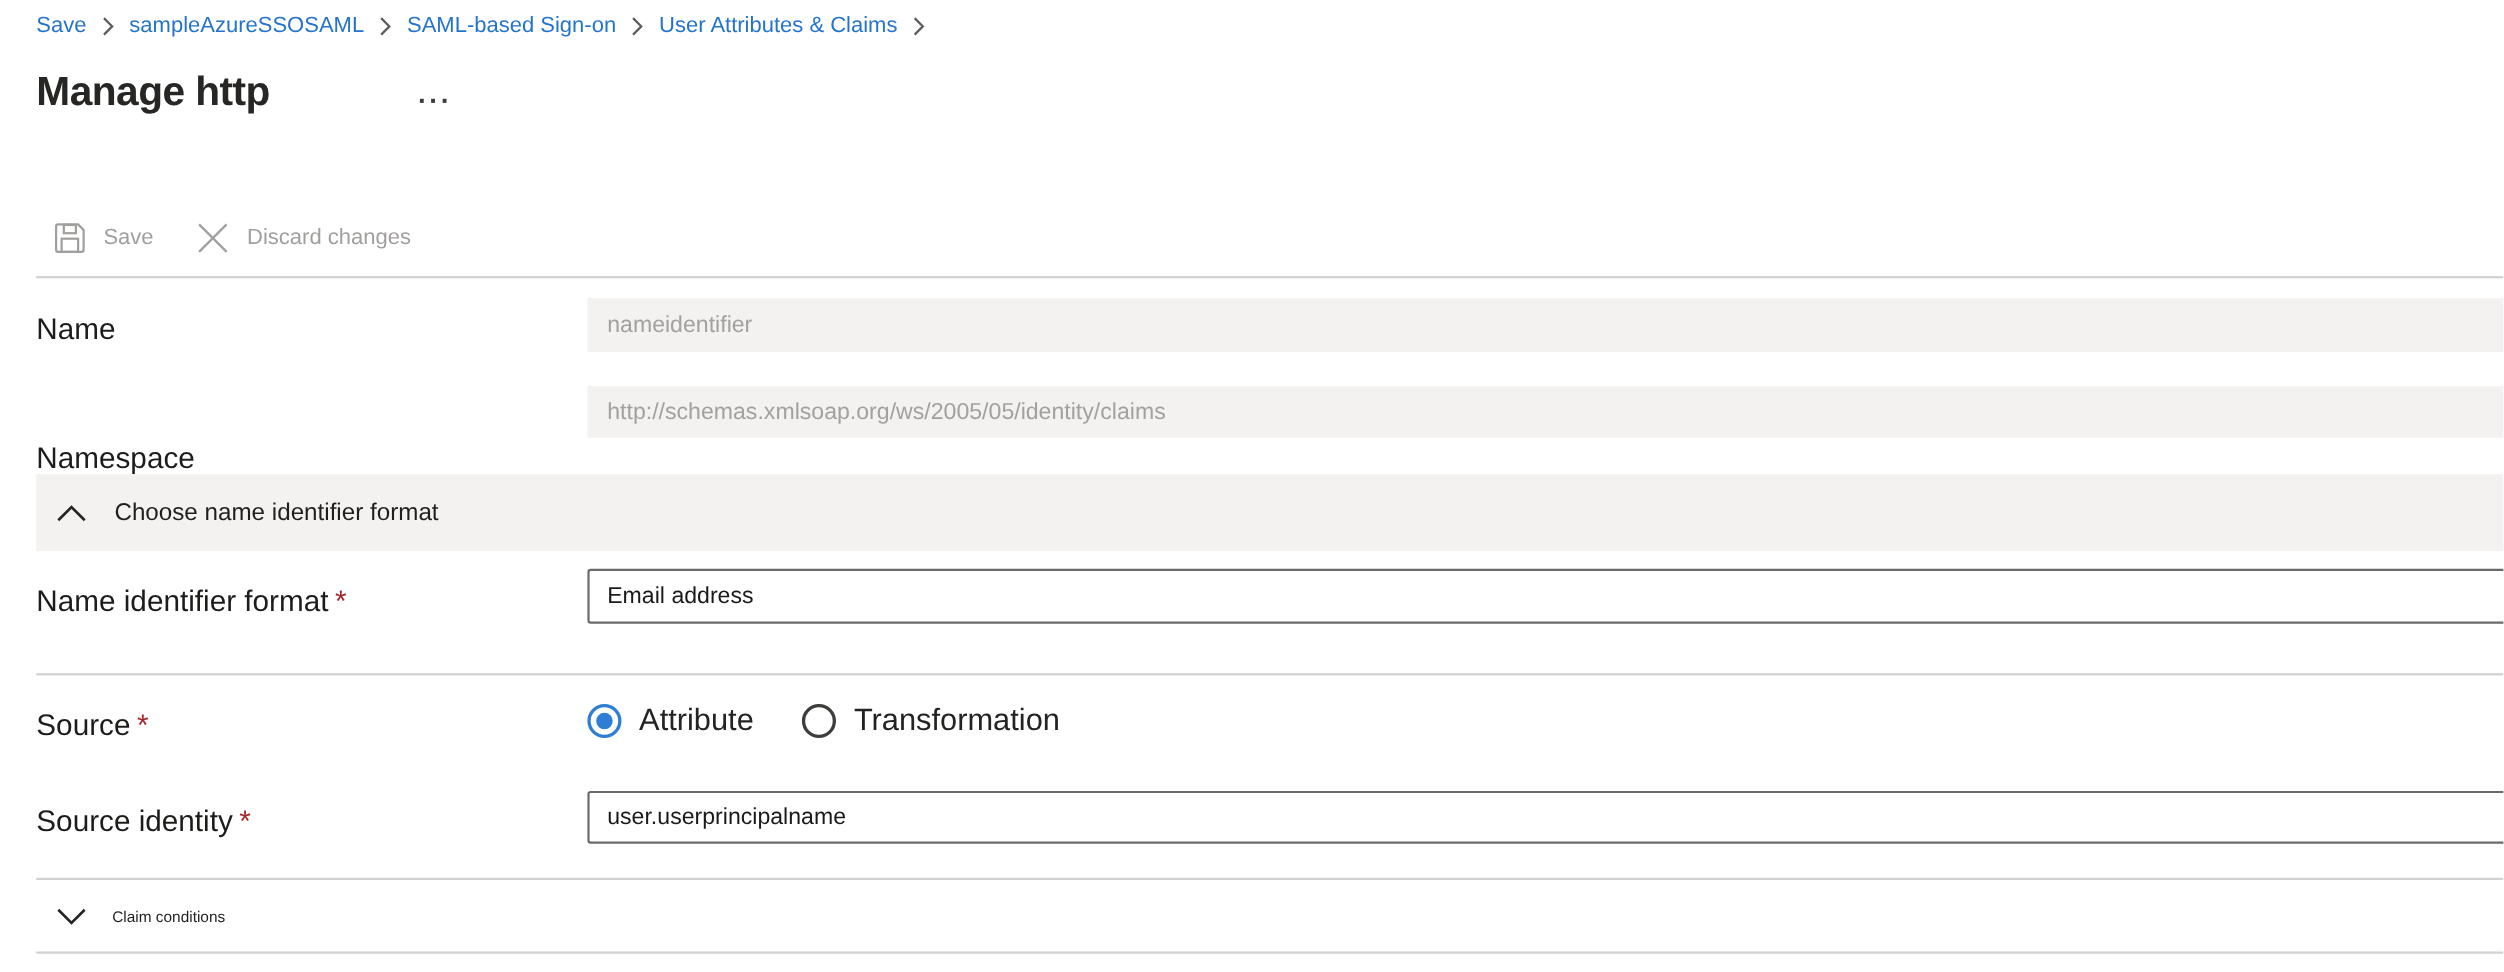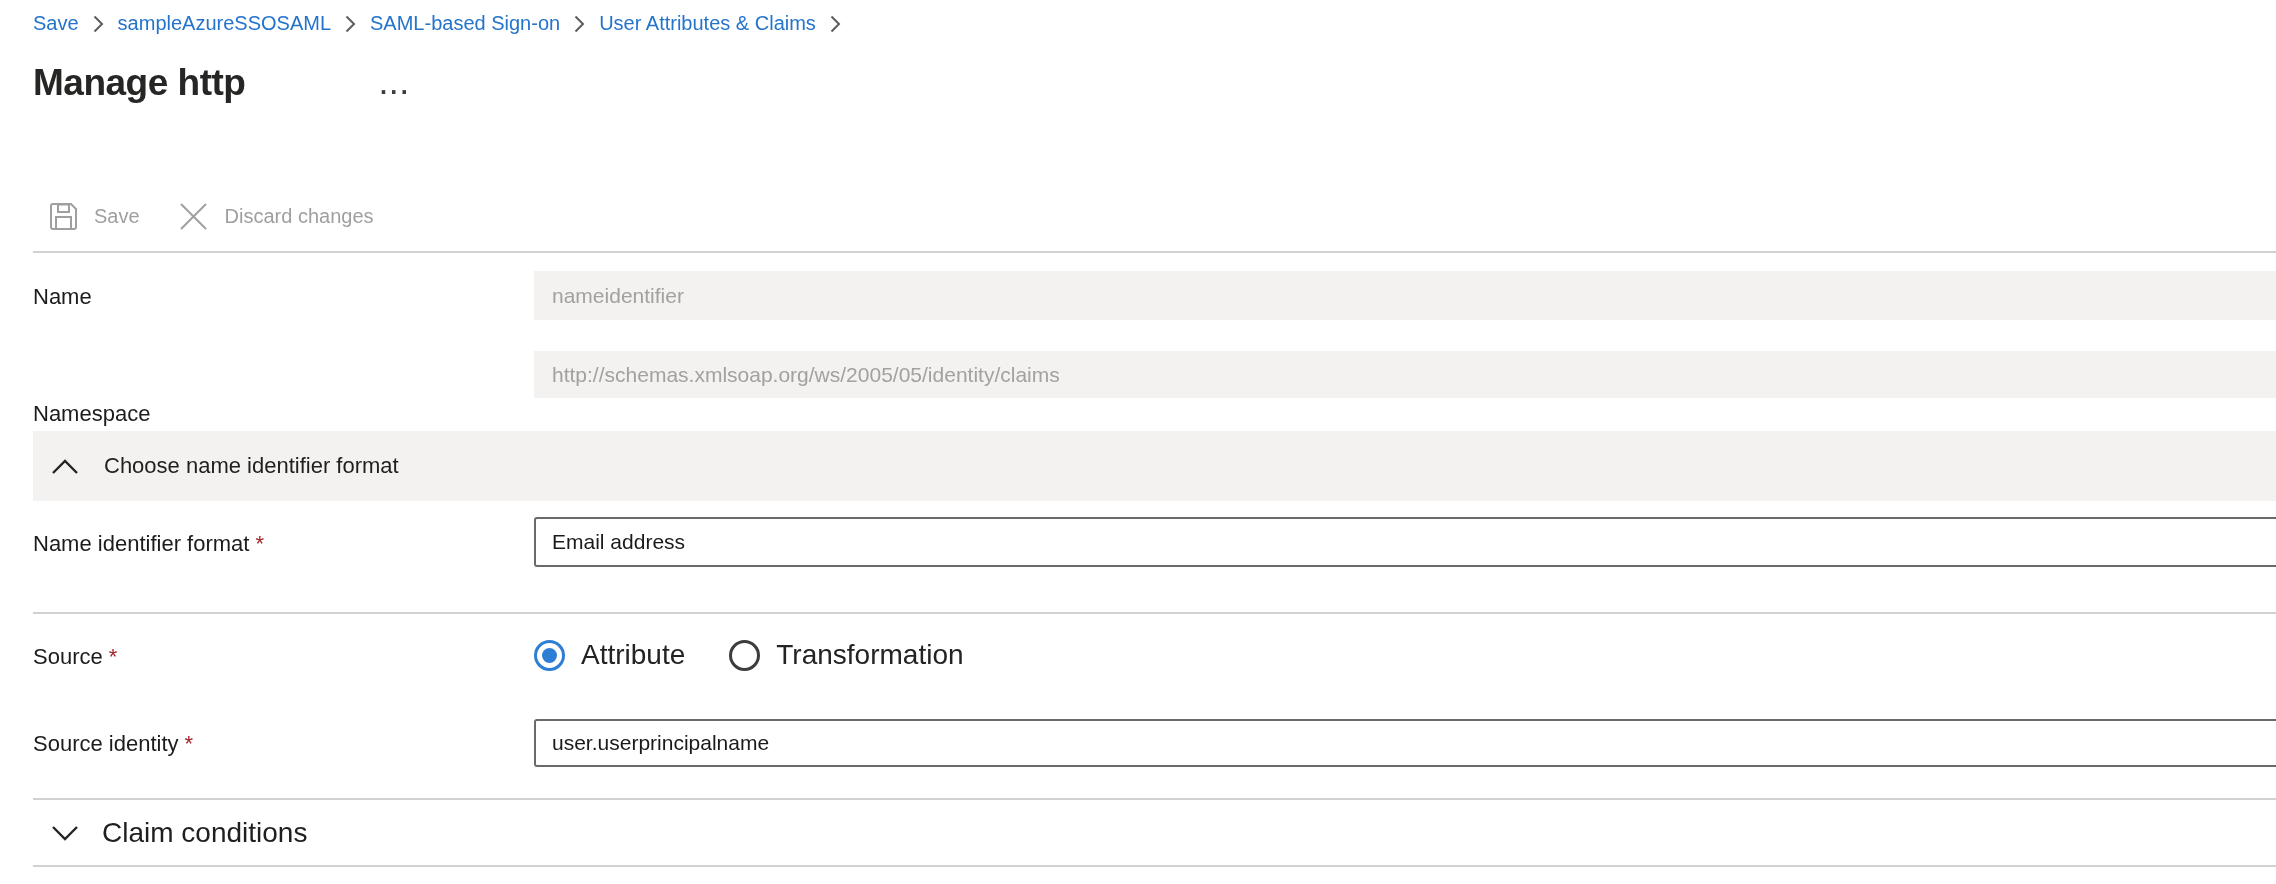--- a/index.html
+++ b/index.html
@@ -18,35 +18,35 @@
 
   
   .toolbar { position:absolute; left:49px; top:196px; height:40px; display:flex; align-items:center; }
   .tb-btn { display:flex; align-items:center; gap:16px; font-size:20px; color:#a19f9d; cursor:default; }
   .tb-btn + .tb-btn { margin-left:38px; }
 
   
   .divider { position:absolute; left:33px; width:2243px; height:2px; background:#d2d1cf; }
 
   
-  .field-label { position:absolute; left:33px; font-size:22px; color:#1d1c1b; white-space:nowrap; }
+  .field-label { position:absolute; left:33px; font-size:27px; color:#1d1c1b; white-space:nowrap; }
   .req { color:#a4262c; margin-left:6px; }
 
   .input-disabled { position:absolute; left:534px; width:1762px; background:#f3f2f1; border:none; outline:none;
                     color:#a3a19f; font-size:21px; font-family:"Liberation Sans", sans-serif; padding-left:18px; }
   .input-box { position:absolute; left:534px; width:1762px; background:#ffffff; border:2px solid #6b6a68; border-radius:3px;
                color:#1b1a19; font-size:21px; font-family:"Liberation Sans", sans-serif; padding-left:16px; outline:none; }
 
   
   .section-band { position:absolute; left:33px; width:2243px; height:70px; background:#f3f2f1;
                   display:flex; align-items:center; padding-left:18px; cursor:pointer; }
   .section-band .sec-title { font-size:22px; color:#201f1e; margin-left:25px; }
   .section-row { position:absolute; left:33px; width:2243px; height:64px; background:#ffffff;
                  display:flex; align-items:center; padding-left:18px; cursor:pointer; }
-  .section-row .sec-title { font-size:28px; color:#201f1e; margin-left:23px; }
+  .section-row .sec-title { font-size:14px; color:#201f1e; margin-left:23px; }
 
   
   .radio-row { position:absolute; left:534px; top:638px; height:34px; display:flex; align-items:center; }
   .radio { width:31px; height:31px; border-radius:50%; flex:none; cursor:pointer; }
   .radio.selected { border:3px solid #2f7ed6; display:flex; align-items:center; justify-content:center; }
   .radio.selected .dot { width:15px; height:15px; border-radius:50%; background:#2f7ed6; }
   .radio.unselected { border:3px solid #3e3d3b; }
   .radio-label { font-size:28px; color:#242322; margin-left:16px; white-space:nowrap; }
   .radio-gap { margin-left:44px; }
 

